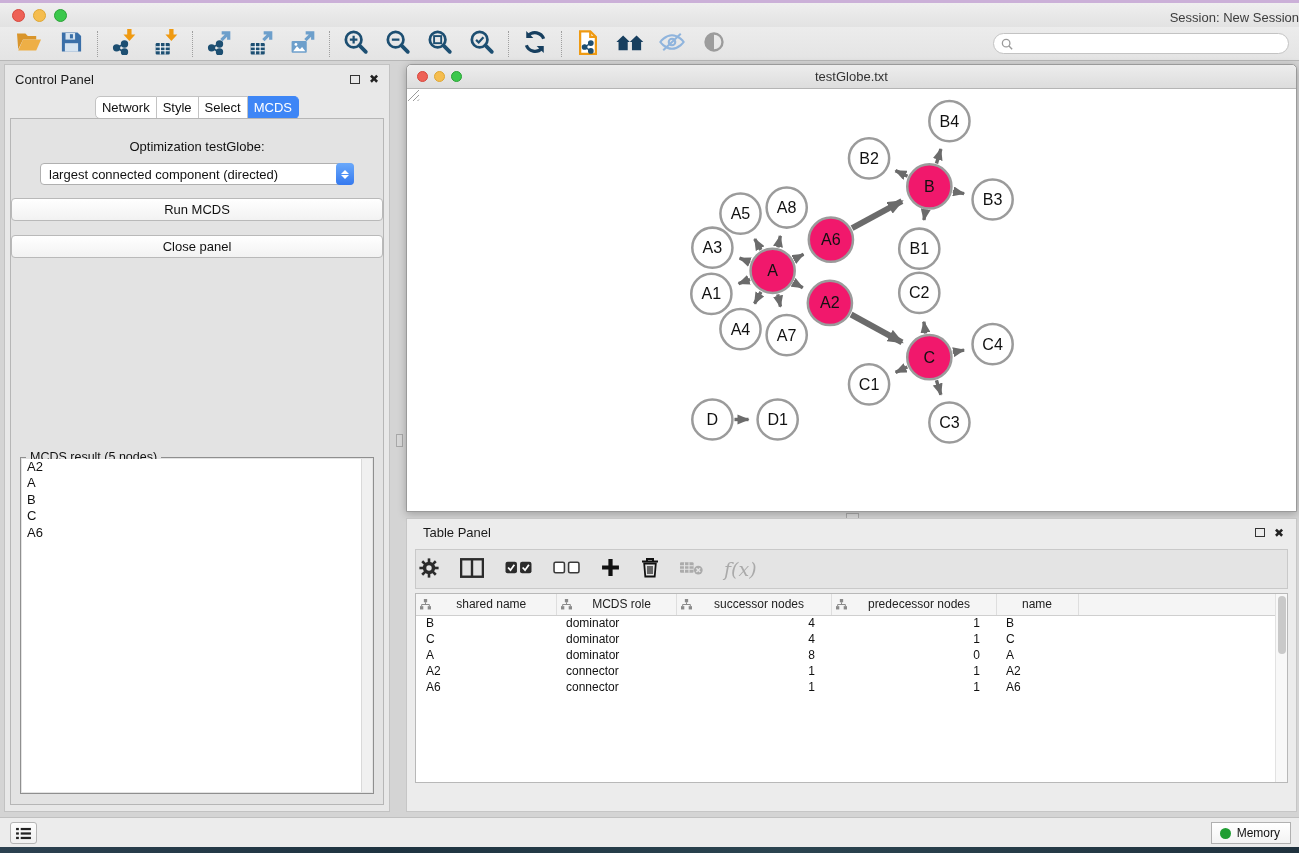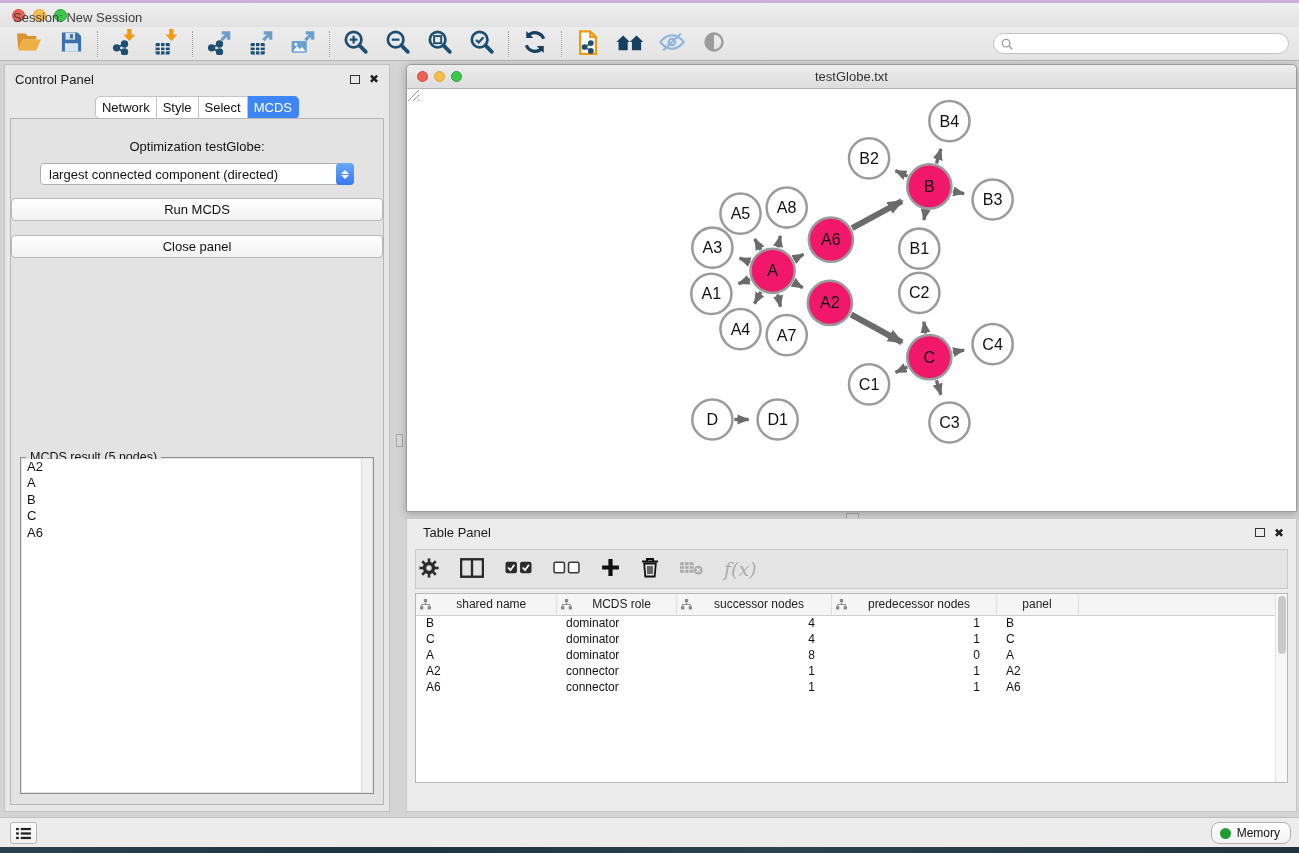--- a/index.html
+++ b/index.html
@@ -7,21 +7,21 @@
   body { font-family:"Liberation Sans", sans-serif; background:#d4d4d4; position:relative; overflow:hidden; }
 
   
   .titlebar { position:absolute; left:0; top:0; width:1299px; height:27px;
     background:linear-gradient(#efefef,#e2e2e2); border-top:3px solid #cbb0d8; }
   .lights { position:absolute; left:12px; top:6px; display:flex; gap:8px; }
   .light { width:13px; height:13px; border-radius:50%; }
   .light.red { background:#ee6156; border:1px solid #d6473d; }
   .light.yellow { background:#f5bd4f; border:1px solid #dea733; }
   .light.green { background:#3bc84c; border:1px solid #2aa236; }
-  .session-title { position:absolute; left:13px; right:0; top:7px; text-align:left;
+  .session-title { position:absolute; left:0; right:0; top:7px; text-align:right;
     font-size:13px; color:#3d3d3d; }
 
   .toolbar { position:absolute; left:0; top:27px; width:1299px; height:34px;
     background:linear-gradient(#ececec,#e4e4e4); border-bottom:1px solid #b7b7b7;
     display:flex; align-items:center; padding-left:8px; }
   .tb-btn { background:none; border:none; width:42px; height:30px; display:flex;
     align-items:center; justify-content:center; cursor:pointer; }
   .tb-sep { width:0; height:26px; border-left:1px dotted #9f9f9f; margin:0 5px; }
   .search-box { margin-left:auto; margin-right:10px; width:296px; height:21px;
     background:#fff; border:1px solid #c3c3c3; border-radius:11px;
@@ -120,21 +120,21 @@
     background:#c9c9c9; border-radius:4px; }
   .tp-tabs { position:absolute; bottom:3px; left:0; right:0; display:flex; justify-content:center; }
 
   
   .statusbar { position:absolute; left:0; top:817px; width:1299px; height:30px;
     background:#ececec; border-top:1px solid #c0c0c0; }
   .status-left-btn { position:absolute; left:10px; top:4px; width:27px; height:22px;
     background:linear-gradient(#fdfdfd,#f0f0f0); border:1px solid #b5b5b5; border-radius:3px;
     display:flex; align-items:center; justify-content:center; cursor:pointer; }
   .memory-btn { position:absolute; right:8px; top:4px; height:22px; padding:0 10px 0 8px;
-    background:linear-gradient(#ffffff,#f3f3f3); border:1px solid #b0b0b0; border-radius:8px;
+    background:linear-gradient(#ffffff,#f3f3f3); border:1px solid #b0b0b0; border-radius:0;
     display:flex; align-items:center; gap:6px; font-size:12px; color:#111; cursor:pointer;
     font-family:"Liberation Sans",sans-serif; }
   .mem-dot { width:11px; height:11px; border-radius:50%; background:#1f9d32; }
   .bottom-strip { position:absolute; left:0; top:847px; width:1299px; height:6px;
     background:linear-gradient(90deg,#2c4150,#1e3340 30%,#2b4450 60%,#20323e); }
 </style>
 </head>
 <body>
 
 <div class="titlebar">
@@ -596,21 +596,21 @@
                     <rect x="3.5" y="0" width="3" height="3"></rect>
                     <rect x="0" y="6.5" width="3" height="3"></rect>
                     <rect x="7" y="6.5" width="3" height="3"></rect>
                   </g>
                 </svg>
                 <span class="lbl">predecessor nodes</span>
               </span>
             </th>
             <th style="width:82px">
               <span class="th-inner">
-                <span class="lbl">panel</span>
+                <span class="lbl">name</span>
               </span>
             </th>
             <th></th>
           </tr>
         </thead>
       <tbody id="node-table-body">
           <tr>
             <td>B</td>
             <td>dominator</td>
             <td class="num">4</td>

